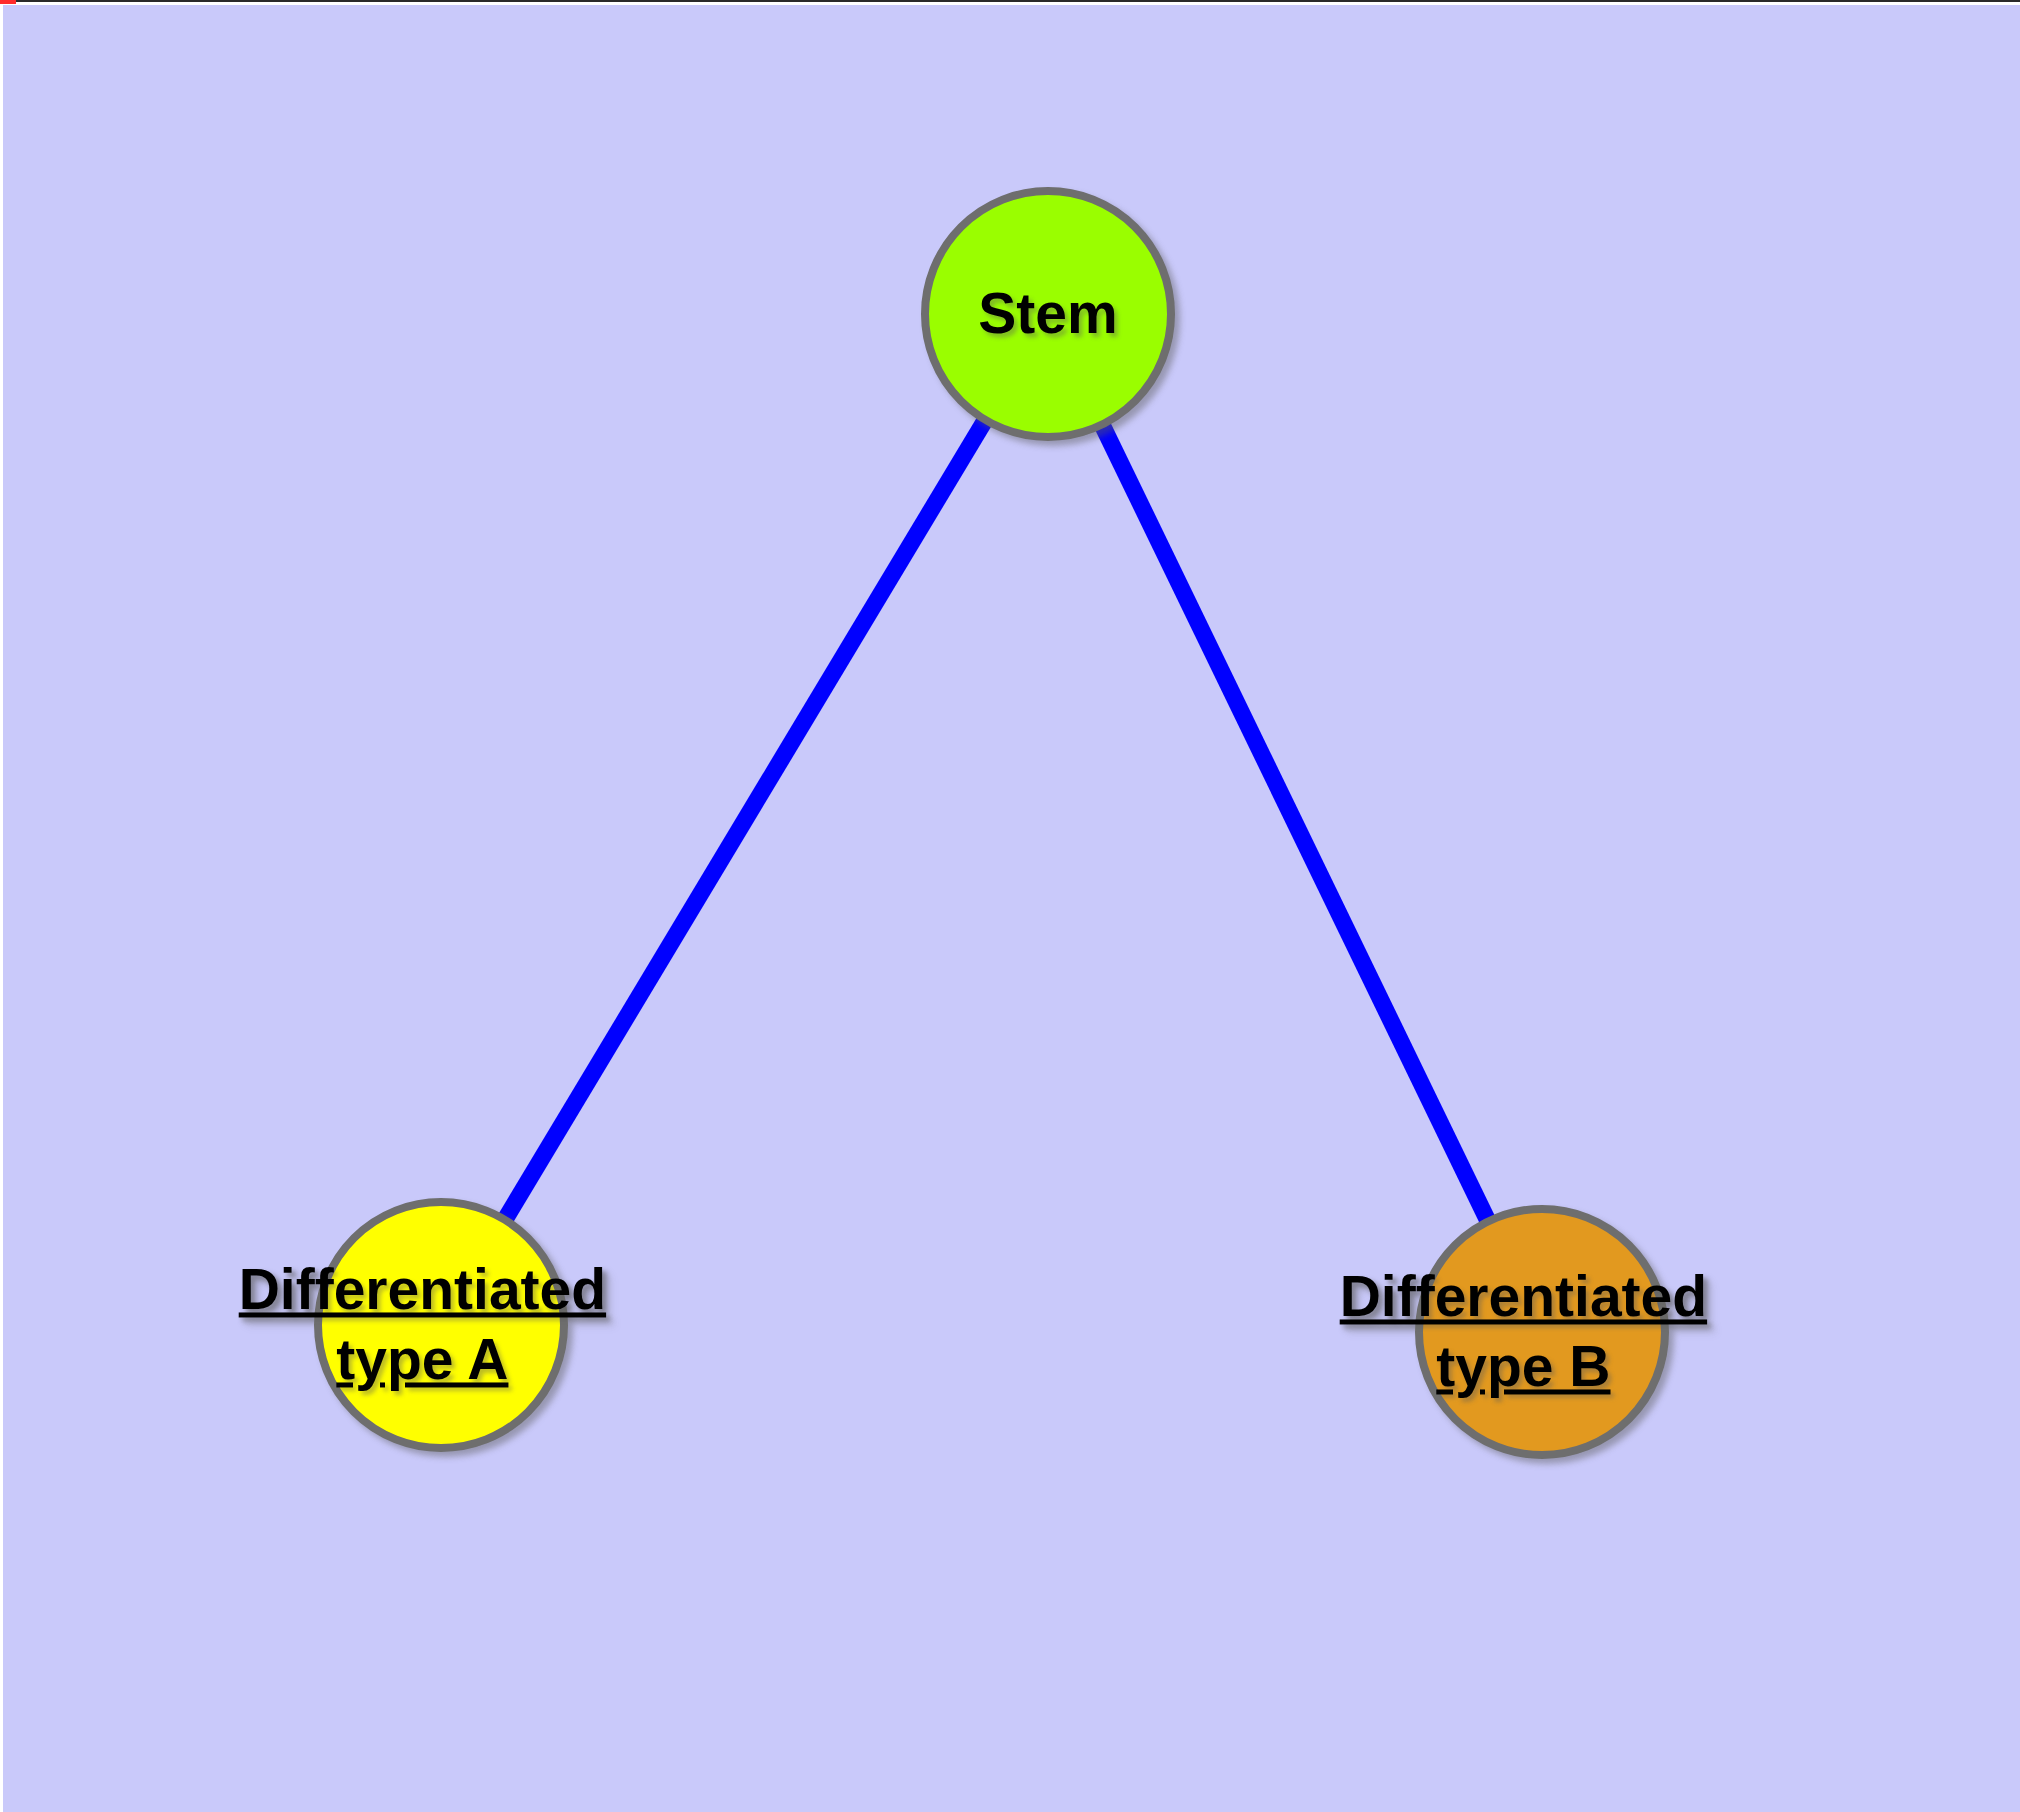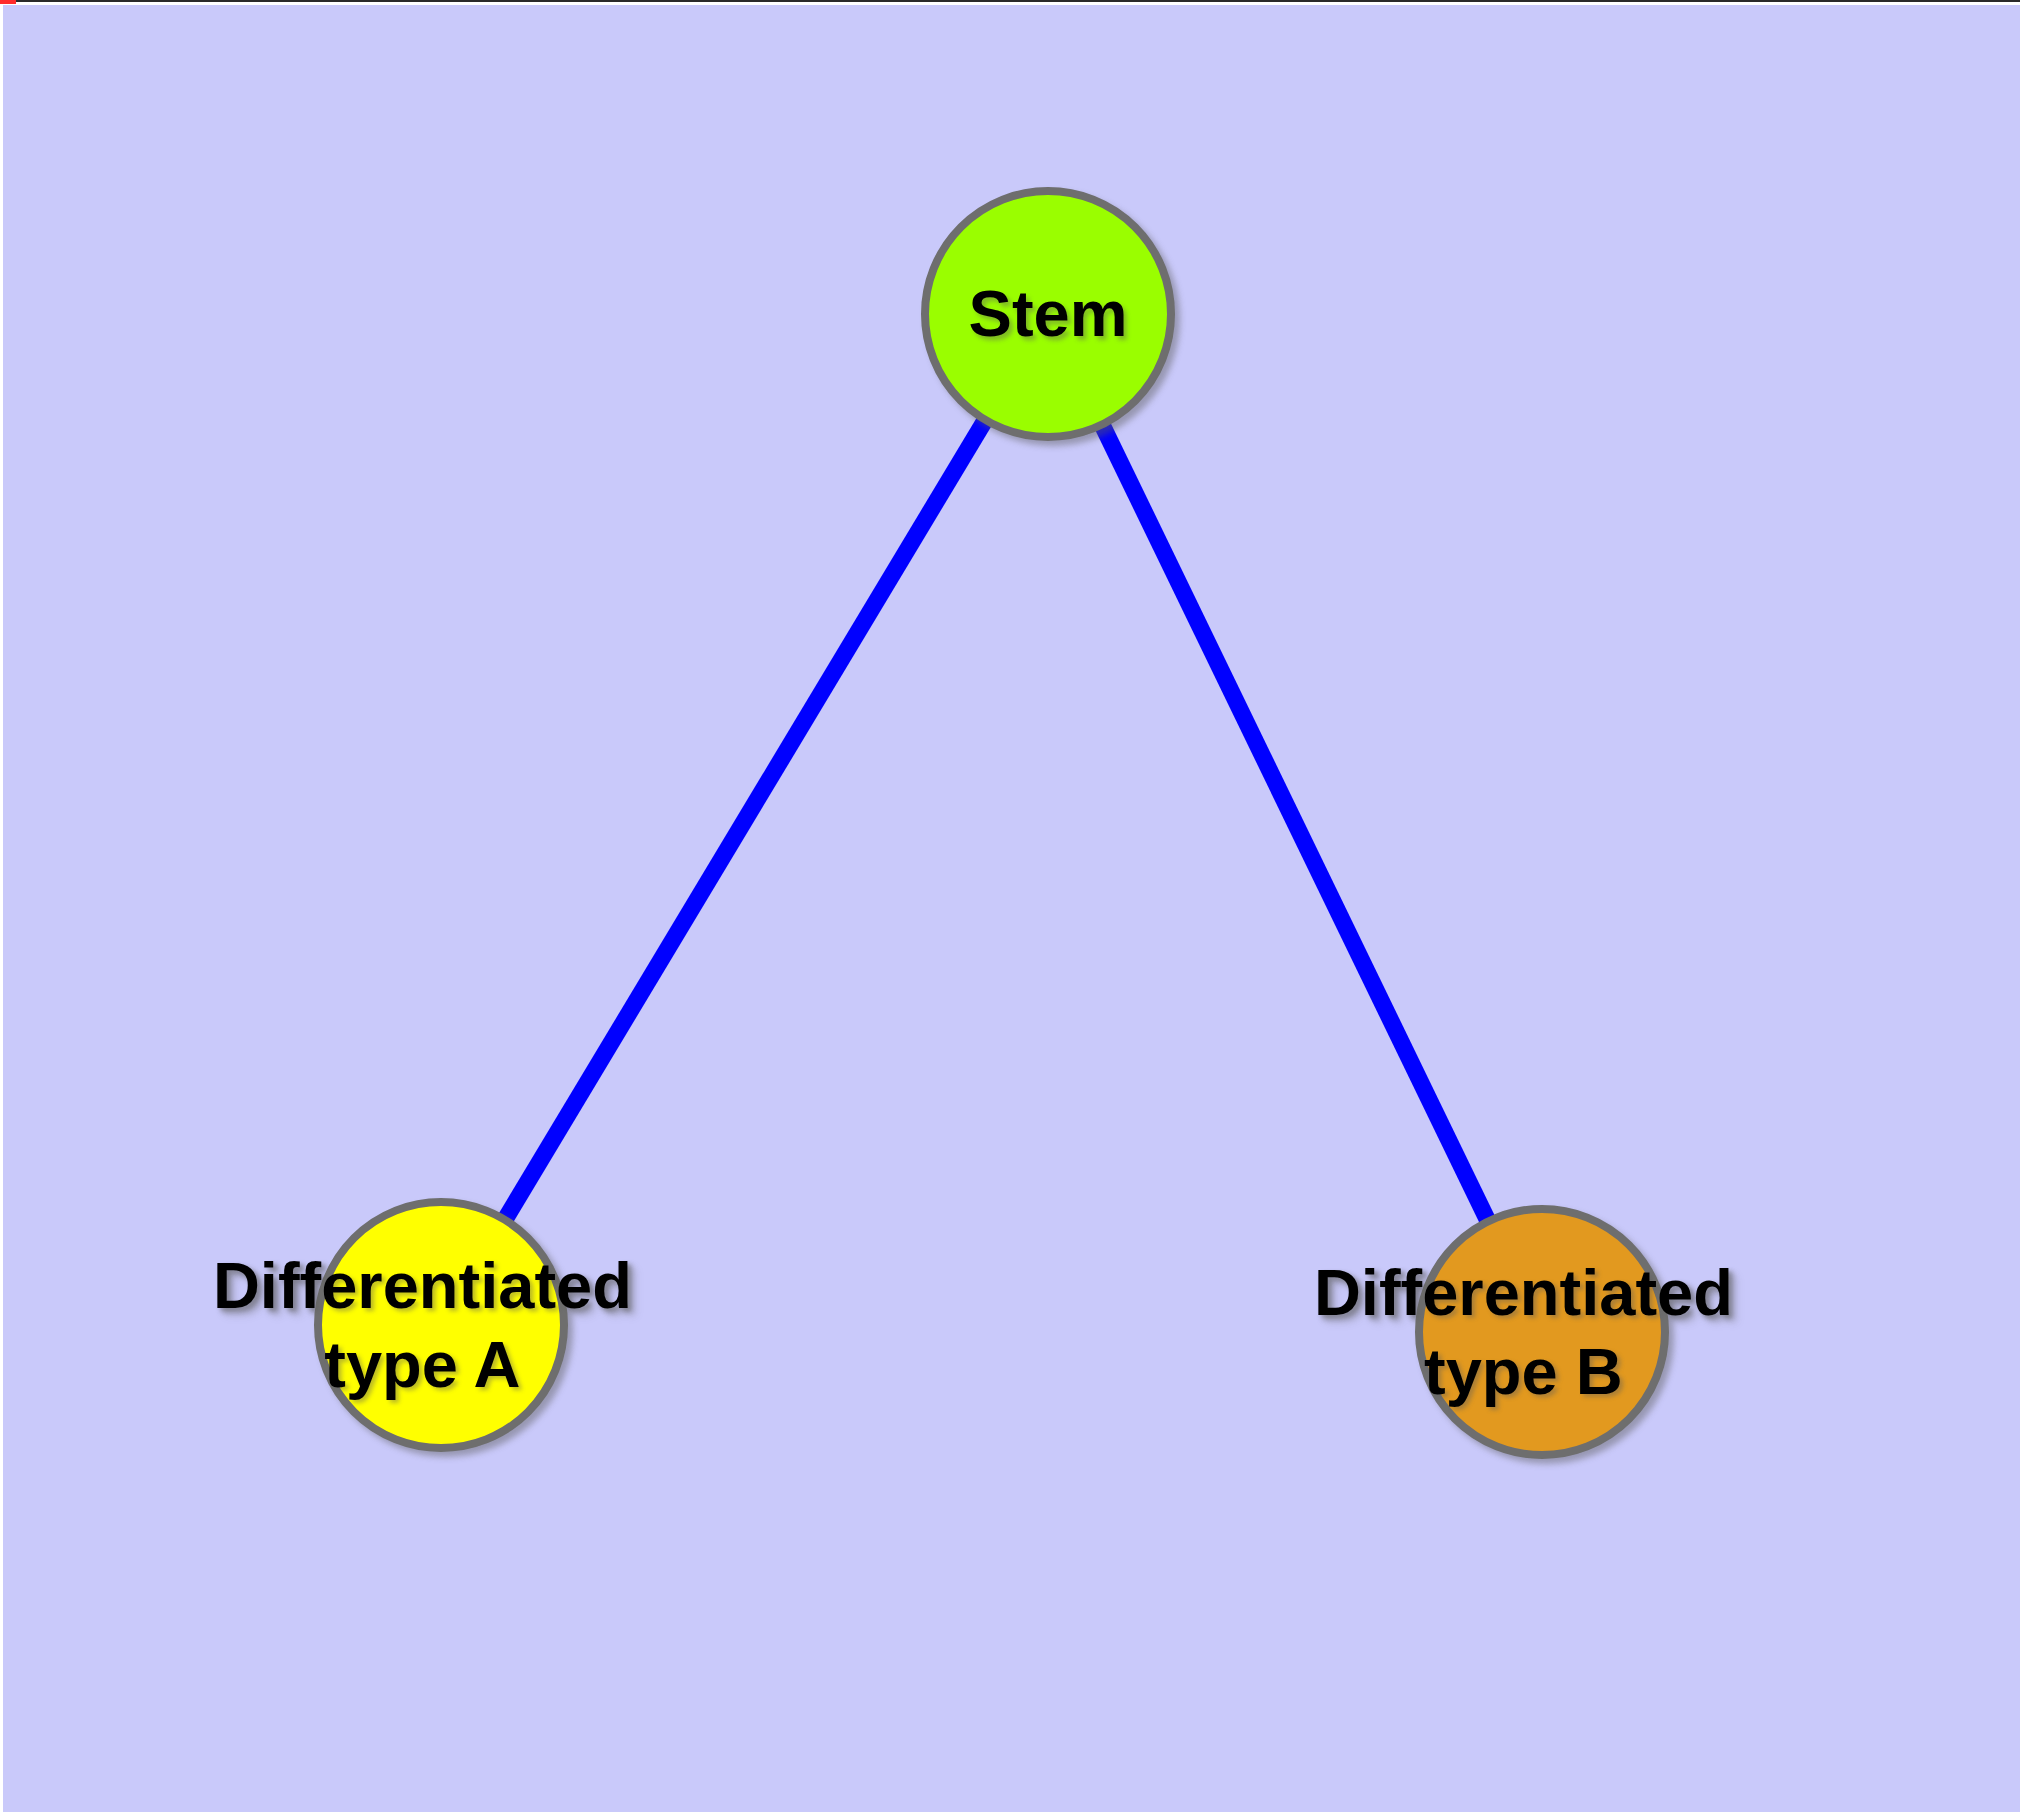--- a/index.html
+++ b/index.html
@@ -34,27 +34,28 @@
   }
   .node-label {
     position: absolute;
     left: 50%;
     top: 50%;
     transform: translate(-50%, -50%);
     width: max-content;
     text-align: center;
     white-space: pre-line;
     font-weight: bold;
-    font-size: 65px;
+    font-size: 57px;
     line-height: 1.22;
     text-shadow: 3.4px 3.4px 4.2px rgba(90, 90, 90, 0.40);
     pointer-events: none;
   }
   .node-label.shift-left {
     margin-left: -18.6px;
+    text-decoration: underline;
   }
   .artifact {
     position: absolute;
     pointer-events: none;
   }
   #top-hairline  { left: 0; top: 0; width: 2021px; height: 1.7px; }
   #top-border    { left: 0; top: 1.7px; width: 2021px; height: 3.4px; }
   #left-border   { left: 0; top: 0; width: 2.5px; height: 1812px; }
   #corner-mark   { left: 0; top: 0; width: 16px; height: 4.2px; }
 </style>

